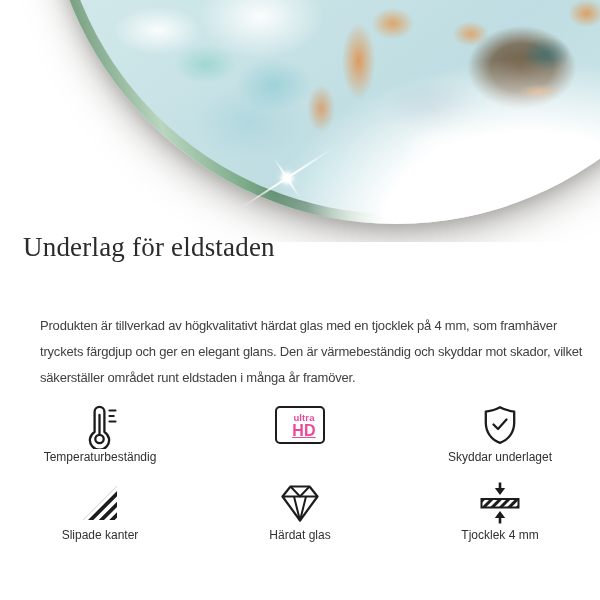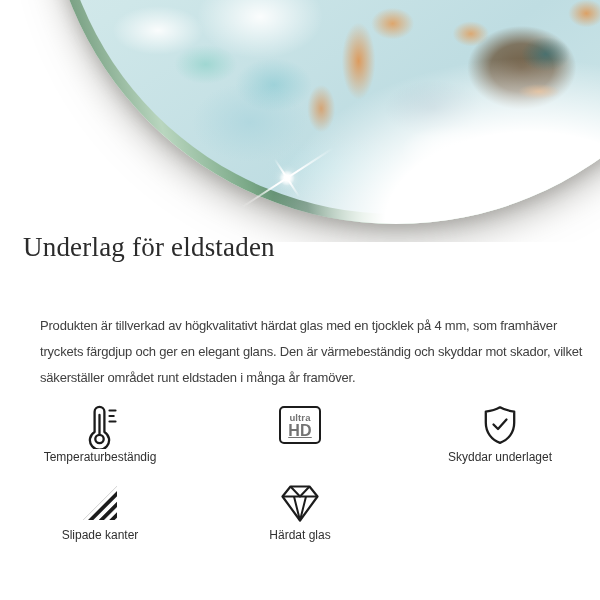--- a/index.html
+++ b/index.html
@@ -72,21 +72,21 @@
   .features{
     position:absolute;left:0;top:400px;width:600px;
     display:grid;grid-template-columns:200px 200px 200px;row-gap:14px;
   }
   .feature{display:flex;flex-direction:column;align-items:center;}
   .icon-box{height:50px;display:flex;align-items:center;justify-content:center;}
   .feature-label{font-size:12px;line-height:14px;color:#303030;}
   .icon-svg{stroke:#1c1c1c;fill:none;stroke-width:2.3;}
   .uhd-badge{
     width:38px;height:34px;border:2.5px solid #1c1c1c;border-radius:5px;
-    display:flex;flex-direction:column;align-items:center;justify-content:center;color:#737373;
+    display:flex;flex-direction:column;align-items:center;justify-content:center;color:#ec4899;padding-left:8px;
   }
   .uhd-top{font-size:9.5px;line-height:10px;font-weight:700;letter-spacing:0.1px;}
   .uhd-bottom{font-size:16px;line-height:15px;font-weight:700;letter-spacing:0.2px;text-decoration:underline;}
 </style>
 </head>
 <body>
 
 <div class="hero">
   <div class="glass">
     <div class="art"></div>
@@ -156,14 +156,31 @@
       <svg class="icon-svg" width="48" height="48" viewBox="0 0 48 48">
         <path d="M6.5,17.5 L14.5,7.5 H33.5 L41.5,17.5 L24,41.5 Z" stroke-width="2.2" stroke-linejoin="round"></path>
         <path d="M6.5,17.5 H41.5" stroke-width="2"></path>
         <path d="M14.5,7.5 L24,17.5 L33.5,7.5" stroke-width="2" stroke-linejoin="round"></path>
         <path d="M18,17.5 L24,41.5 M30,17.5 L24,41.5" stroke-width="2"></path>
       </svg>
     </div>
     <span class="feature-label">Härdat glas</span>
   </div>
 
+  <div class="feature">
+    <div class="icon-box">
+      <svg width="48" height="48" viewBox="0 0 48 48">
+        <defs>
+          <pattern id="hatch-b" width="6" height="6" patternUnits="userSpaceOnUse" patternTransform="rotate(45)">
+            <rect x="0" y="0" width="3" height="6" fill="#1c1c1c"></rect>
+          </pattern>
+        </defs>
+        <rect x="5.5" y="20" width="37" height="8.5" fill="url(#hatch-b)" stroke="#1c1c1c" stroke-width="2"></rect>
+        <path d="M24,3.5 V9.5" stroke="#1c1c1c" stroke-width="2.6" fill="none"></path>
+        <path d="M18.8,9 H29.2 L24,16 Z" fill="#1c1c1c"></path>
+        <path d="M24,44.5 V38.5" stroke="#1c1c1c" stroke-width="2.6" fill="none"></path>
+        <path d="M18.8,39 H29.2 L24,32 Z" fill="#1c1c1c"></path>
+      </svg>
+    </div>
+    <span class="feature-label">Tjocklek 4 mm</span>
+  </div>
 
 </div>
 
 </body></html>

